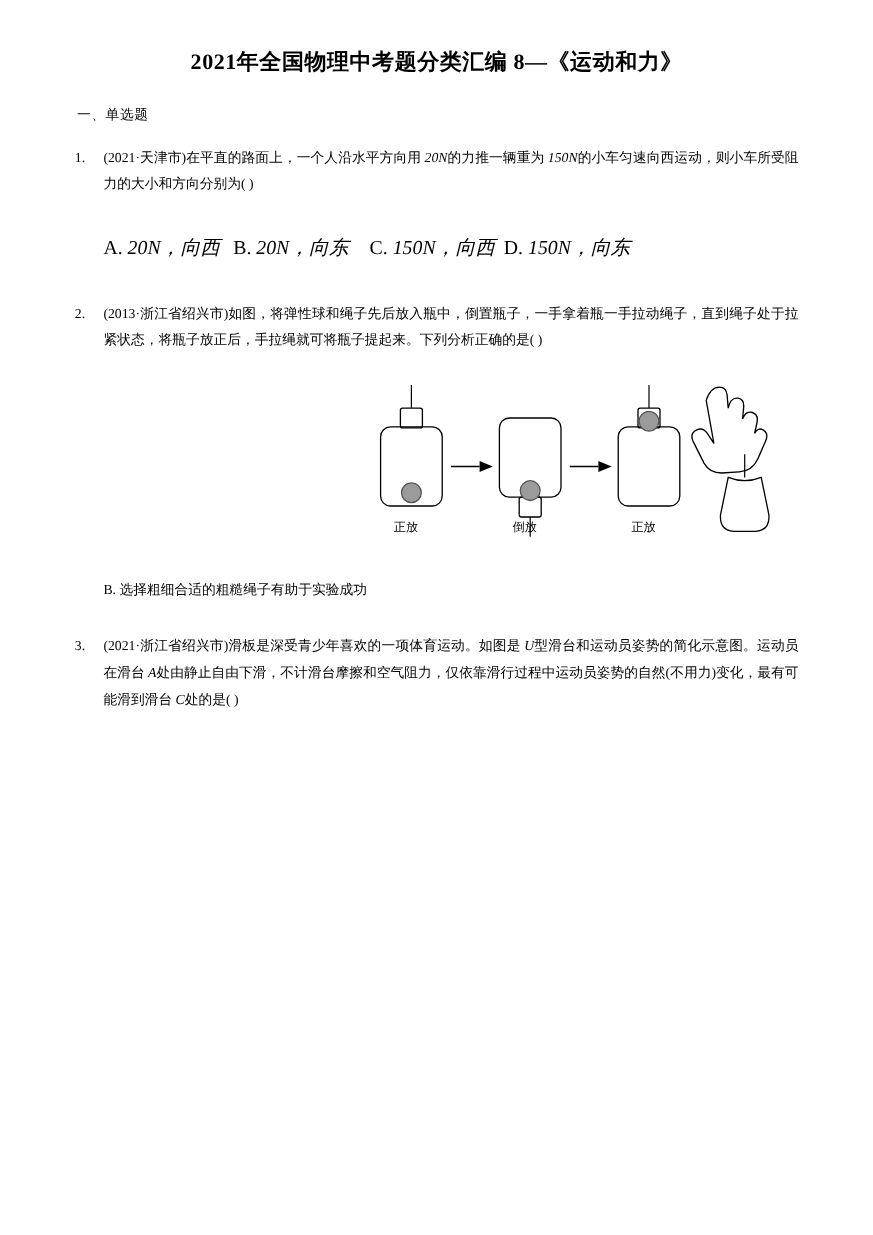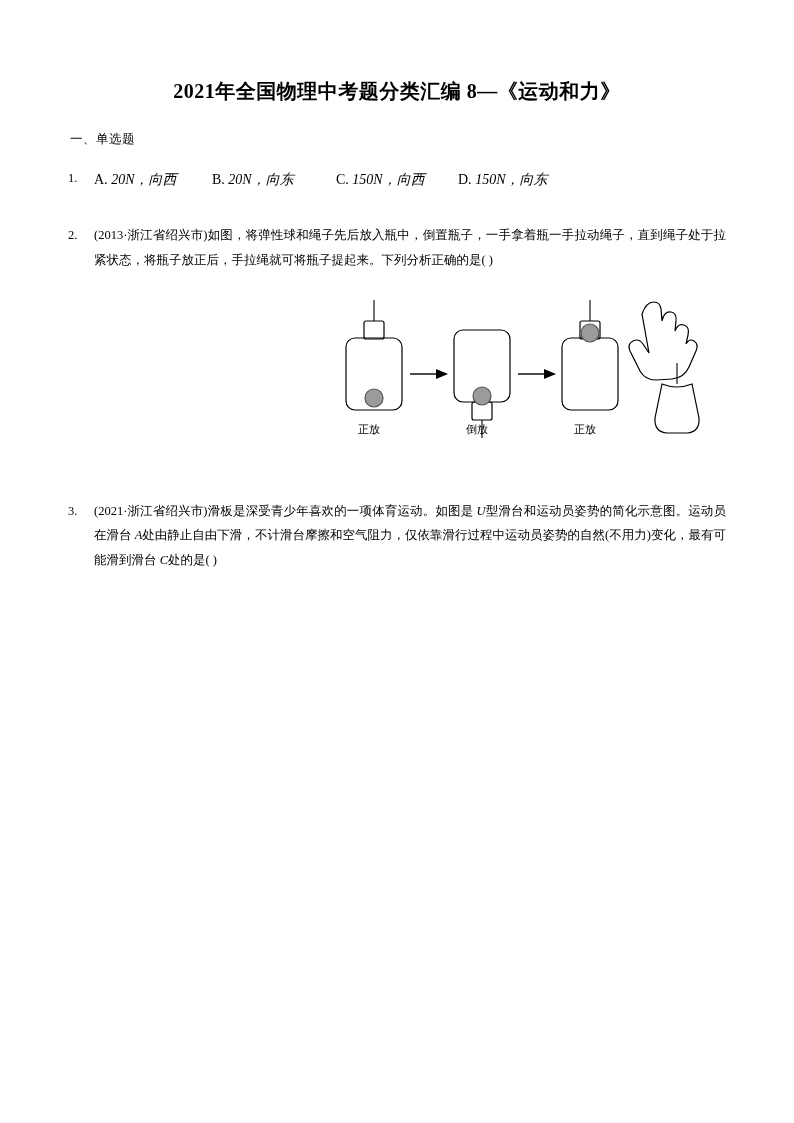--- a/index.html
+++ b/index.html
@@ -12,21 +12,21 @@
     height: 1123px;
     font-family: "Liberation Serif", "DejaVu Serif", serif;
     color: #000000;
     position: relative;
     overflow: hidden;
   }
   .page {
     width: 794px;
     height: 788px;
     box-sizing: border-box;
-    padding: 60px 68px 40px 68px;
+    padding: 25px 68px 40px 68px;
     position: relative;
   }
   .doc-title {
     text-align: center;
     font-size: 20px;
     font-weight: bold;
     margin: 18px 0 26px 0;
     letter-spacing: 0.5px;
   }
   .section-label {
@@ -52,23 +52,23 @@
     line-height: 1.95;
     text-align: justify;
   }
   .q-stem {
     margin: 0;
   }
   .ital {
     font-style: italic;
   }
   .options-inline {
-    margin-top: 0;
+    margin-top: 28px;
     display: flex;
-    font-size: 14px;
+    font-size: 18px;
   }
   .options-inline .opt {
     white-space: nowrap;
   }
   .opt-a { width: 118px; }
   .opt-b { width: 124px; }
   .opt-c { width: 122px; }
   .opt-d { width: auto; }
   .options-block {
     margin-top: 10px;
@@ -89,20 +89,21 @@
 
 <div class="page">
 
   <h1 class="doc-title">2021年全国物理中考题分类汇编 8—《运动和力》</h1>
 
   <div class="section-label">一、单选题</div>
 
   <div class="question">
     <div class="q-num">1.</div>
     <div class="q-body">
+      <div class="q-stem"><span>(2021·天津市)在平直的路面上，一个人沿水平方向用 </span><span class="ital">20N</span><span>的力推一辆重为 </span><span class="ital">150N</span><span>的小车匀速向西运动，则小车所受阻力的大小和方向分别为(    )</span></div>
       <div class="options-inline">
         <div class="opt opt-a"><span>A.</span> <span class="ital">20N，向西</span></div>
         <div class="opt opt-b"><span>B.</span> <span class="ital">20N，向东</span></div>
         <div class="opt opt-c"><span>C.</span> <span class="ital">150N，向西</span></div>
         <div class="opt opt-d"><span>D.</span> <span class="ital">150N，向东</span></div>
       </div>
     </div>
   </div>
 
   <div class="question" style="margin-top:30px;">
@@ -141,20 +142,21 @@
           </g>
           <g font-family="Liberation Sans, sans-serif" font-size="11" fill="#000">
             <text x="52" y="145">正放</text>
             <text x="160" y="145">倒放</text>
             <text x="268" y="145">正放</text>
           </g>
         </svg>
       </div>
 
       <div class="options-block">
+        <div class="opt"><span>B.</span> <span>选择粗细合适的粗糙绳子有助于实验成功</span></div>
       </div>
     </div>
   </div>
 
   <div class="question" style="margin-top:26px;">
     <div class="q-num">3.</div>
     <div class="q-body">
       <div class="q-stem"><span>(2021·浙江省绍兴市)滑板是深受青少年喜欢的一项体育运动。如图是 </span><span class="ital">U</span><span>型滑台和运动员姿势的简化示意图。运动员在滑台 </span><span class="ital">A</span><span>处由静止自由下滑，不计滑台摩擦和空气阻力，仅依靠滑行过程中运动员姿势的自然(不用力)变化，最有可能滑到滑台 </span><span class="ital">C</span><span>处的是(    )</span></div>
     </div>
   </div>

